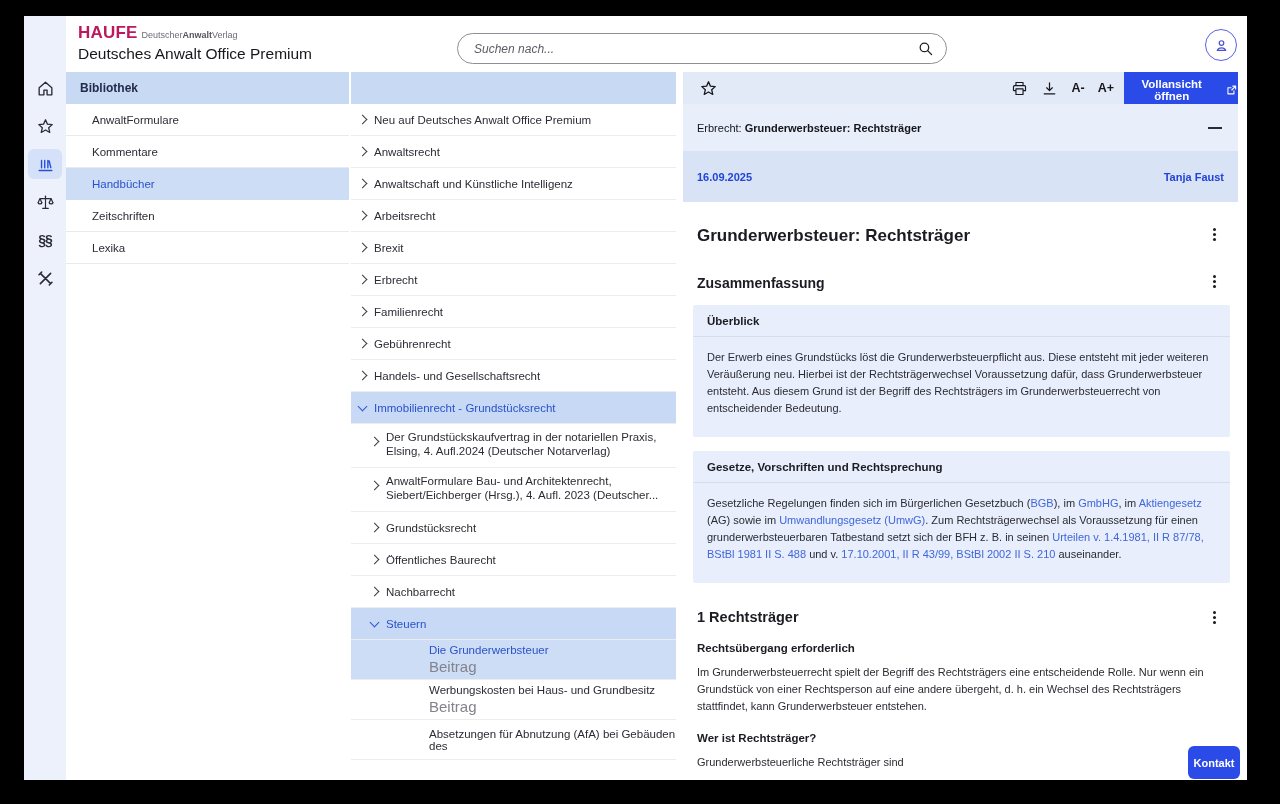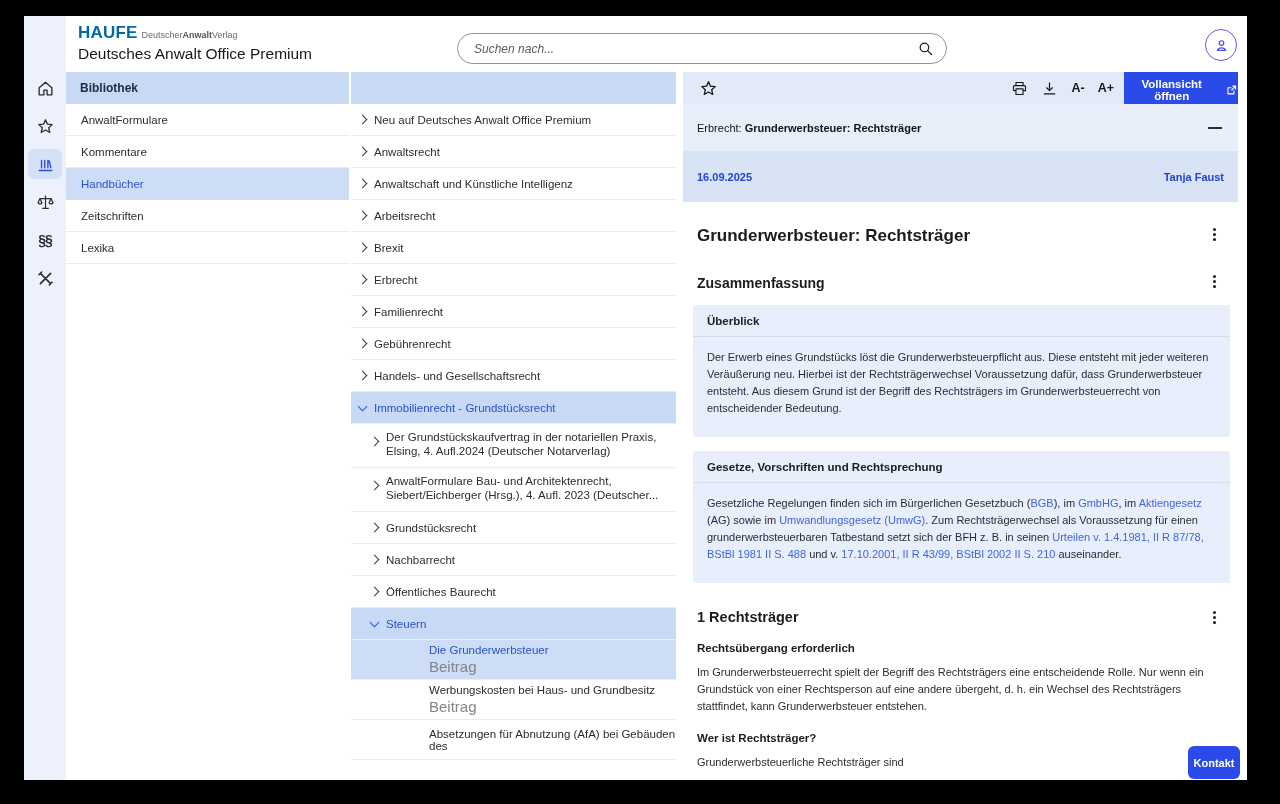--- a/index.html
+++ b/index.html
@@ -11,35 +11,35 @@
   .rail-btn { width:42px; height:30px; display:flex; align-items:center; justify-content:center; color:#2b2b33; margin-bottom:1px; }
   .rail-btn svg { width:19px; height:19px; }
   .rail-stack { position:absolute; top:57px; left:0; display:flex; flex-direction:column; gap:7px; width:42px; align-items:center; }
   .rail-btn.active { background:#d4e1f8; border-radius:6px; width:34px; color:#2a50d8; }
   .rail-para { font-size:14px; font-weight:bold; letter-spacing:-1px; }
 
   
   .hdr { position:absolute; left:42px; top:0; width:1181px; height:56px; background:#fff; }
   .logo-wrap { position:absolute; left:12px; top:7px; }
   .logo-row { display:flex; align-items:baseline; gap:4px; }
-  .logo-haufe { font-size:17px; font-weight:bold; color:#0369a1; letter-spacing:.2px; }
+  .logo-haufe { font-size:17px; font-weight:bold; color:#be185d; letter-spacing:.2px; }
   .logo-sub { font-size:9px; color:#6c6c74; }
   .logo-sub b { color:#55555e; }
   .app-title { font-size:15.5px; color:#17171c; margin-top:2px; }
   .search { position:absolute; left:391px; top:17px; width:490px; height:31px; border:1px solid #8f9096; border-radius:16px; background:#fff; display:flex; align-items:center; padding:0 12px 0 16px; }
   .search input { border:none; outline:none; flex:1; font-size:12px; font-family:inherit; background:transparent; color:#333; }
   .search input::placeholder { font-style:italic; color:#5b5b63; }
   .search svg { width:17px; height:17px; color:#222; }
   .avatar { position:absolute; right:10px; top:13px; width:32px; height:32px; border:1.5px solid #5a61e6; border-radius:50%; display:flex; align-items:center; justify-content:center; color:#4a50d8; background:#fff; }
   .avatar svg { width:17px; height:17px; }
 
   
   .lib { position:absolute; left:42px; top:56px; width:283px; height:708px; background:#fff; }
   .panel-cap { height:32px; background:#c7d9f3; display:flex; align-items:center; padding-left:14px; font-size:12px; font-weight:bold; color:#232a4d; }
-  .lib-row { height:32px; display:flex; align-items:center; padding-left:15px; font-size:11.5px; color:#2c2c34; border-bottom:1px solid #e9e9ee; background:#fff; cursor:pointer; }
+  .lib-row { height:32px; display:flex; align-items:center; padding-left:26px; font-size:11.5px; color:#2c2c34; border-bottom:1px solid #e9e9ee; background:#fff; cursor:pointer; }
   .lib-row.active { background:#cdddf6; color:#2a52cc; border-bottom:1px solid #cdddf6; }
 
   
   .tree { position:absolute; left:327px; top:56px; width:325px; height:708px; background:#fff; overflow:hidden; }
   .tree-cap { height:32px; background:#c7d9f3; }
   .trow { display:flex; align-items:center; border-bottom:1px solid #ececf1; font-size:11.5px; color:#2c2c34; background:#fff; cursor:pointer; }
   .trow.l1 { height:32px; padding-left:5px; }
   .trow.l2 { height:32px; padding-left:17px; }
   .trow.book { min-height:44px; height:44px; padding:6px 8px 6px 17px; align-items:flex-start; line-height:14px; }
   .trow.l3 { height:40px; padding-left:78px; flex-direction:column; align-items:flex-start; justify-content:center; }
@@ -215,25 +215,25 @@
     <div class="trow book">
         <span class="chev r"></span>
         <span class="t-label">AnwaltFormulare Bau- und Architektenrecht, Siebert/Eichberger (Hrsg.), 4. Aufl. 2023 (Deutscher...</span>
       </div>
     <div class="trow l2">
         <span class="chev r"></span>
         <span class="t-label">Grundstücksrecht</span>
       </div>
     <div class="trow l2">
         <span class="chev r"></span>
+        <span class="t-label">Öffentliches Baurecht</span>
+      </div>
+    <div class="trow l2">
+        <span class="chev r"></span>
         <span class="t-label">Nachbarrecht</span>
-      </div>
-    <div class="trow l2">
-        <span class="chev r"></span>
-        <span class="t-label">Öffentliches Baurecht</span>
       </div>
     <div class="trow l2 active">
         <span class="chev d"></span>
         <span class="t-label">Steuern</span>
       </div>
     <div class="trow l3 selected">
         <span class="t-label">Die Grunderwerbsteuer</span>
         <span class="t-sub">Beitrag</span>
       </div>
     <div class="trow l3">

